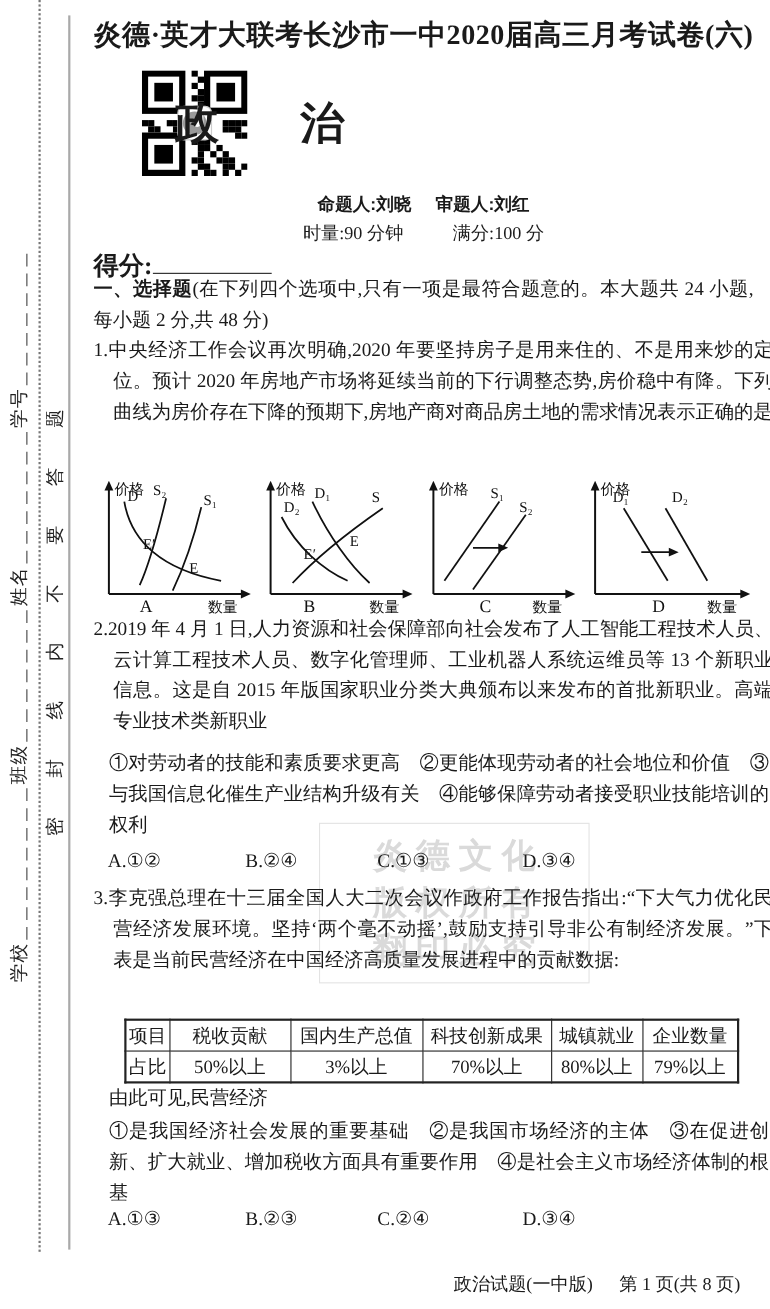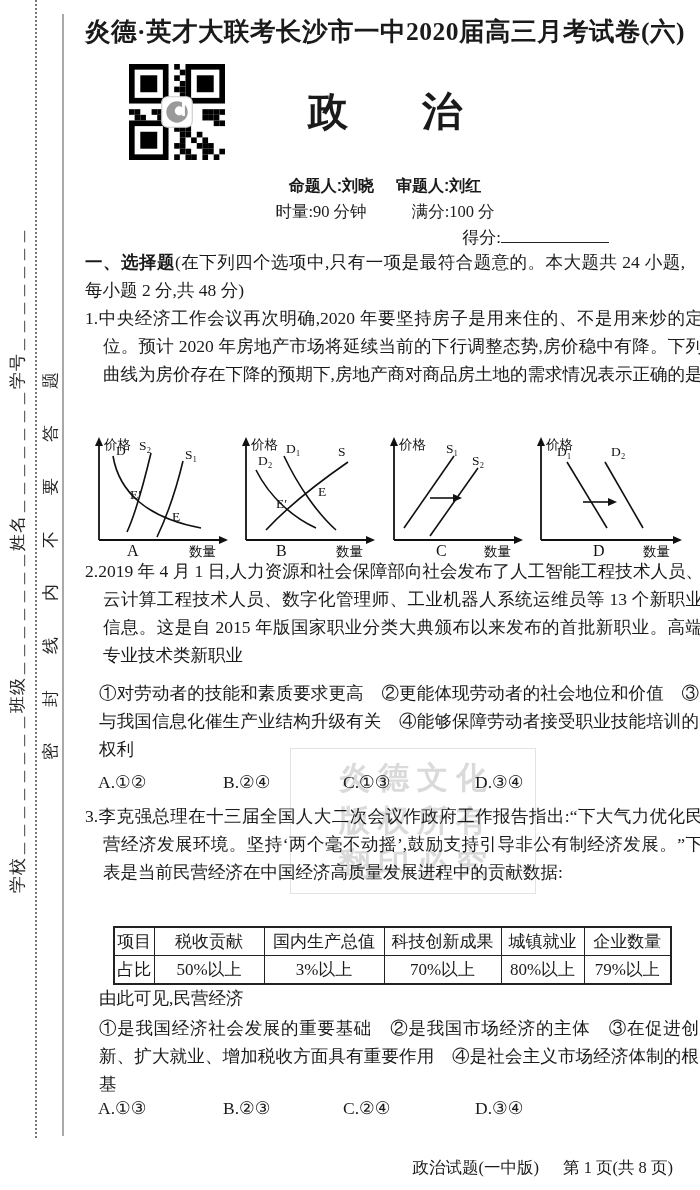--- a/index.html
+++ b/index.html
@@ -23,25 +23,25 @@
     padding:8px 0; box-sizing:border-box;
     color:#dadada; font-size:31px; font-weight:bold; letter-spacing:8px;
     font-family:"Liberation Sans","DejaVu Sans",sans-serif;
   }
   .watermark div { text-indent:8px; }
   
   .main { position:absolute; left:85px; top:0; width:600px; z-index:2; }
   .blk { position:absolute; left:0; width:600px; }
   .exam-title { top:14px; text-align:center; font-weight:bold; font-size:25.5px; white-space:nowrap; letter-spacing:0.5px; }
   .qr-wrap { position:absolute; left:44px; top:64px; width:96px; height:96px; }
-  .subject { top:84px; text-align:center; font-size:40px; font-weight:bold; letter-spacing:1.85em; text-indent:1.85em; }
+  .subject { top:84px; font-size:40px; font-weight:bold; letter-spacing:1.85em; text-indent:1.85em; }
   .byline { top:176px; display:flex; justify-content:center; gap:22px; font-weight:bold; font-size:16px;
             font-family:"Liberation Sans","DejaVu Sans",sans-serif; }
   .meta { top:201px; display:flex; justify-content:center; gap:45px; font-size:16.5px; }
-  .score-row { top:226px; text-align:right; font-size:17px; font-weight:normal; padding-right:76px; box-sizing:border-box; }
+  .score-row { top:226px; font-size:23px; font-weight:bold; padding-right:76px; box-sizing:border-box; }
   .score-line { display:inline-block; width:108px; height:15px; border-bottom:1.5px solid #222; }
   .bodytext { font-size:17.5px; line-height:28px; text-align:justify; }
   .section-head { top:248px; }
   .section-head b { font-weight:bold; }
   .qpara { padding-left:18px; text-indent:-18px; }
   .q1 { top:304px; } .q2 { top:557px; } .q3 { top:802px; }
   .subopts { padding-left:14px; }
   .q2-subopts { top:679px; } .q3-subopts { top:1014px; }
   .choices { display:flex; padding-left:13px; font-size:17.5px; }
   .choices span:nth-child(1){ width:125px; } .choices span:nth-child(2){ width:120px; }

